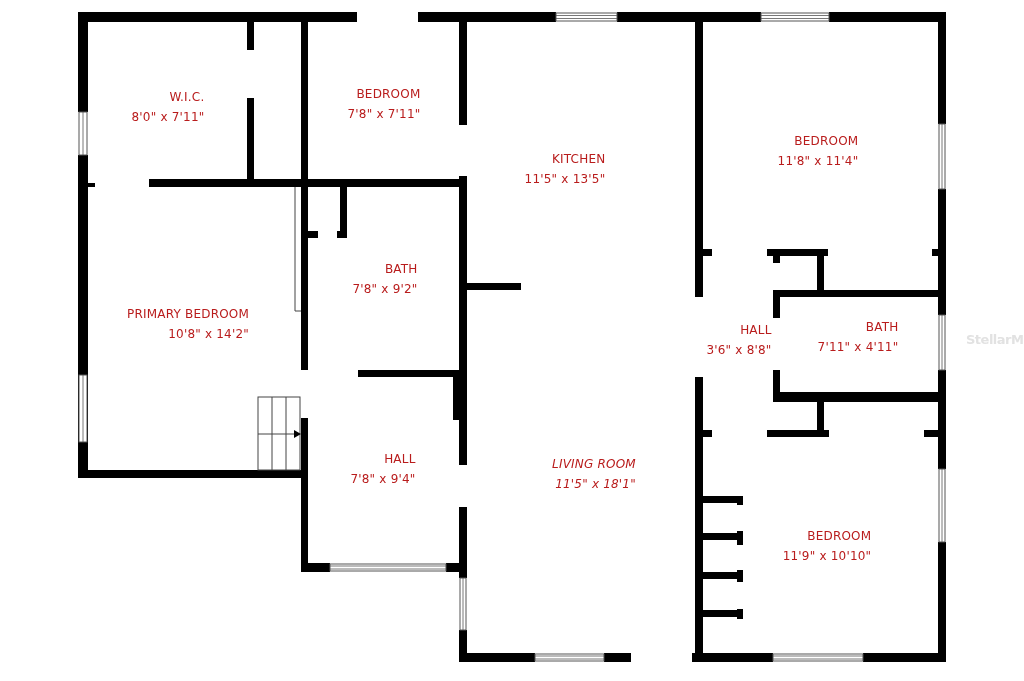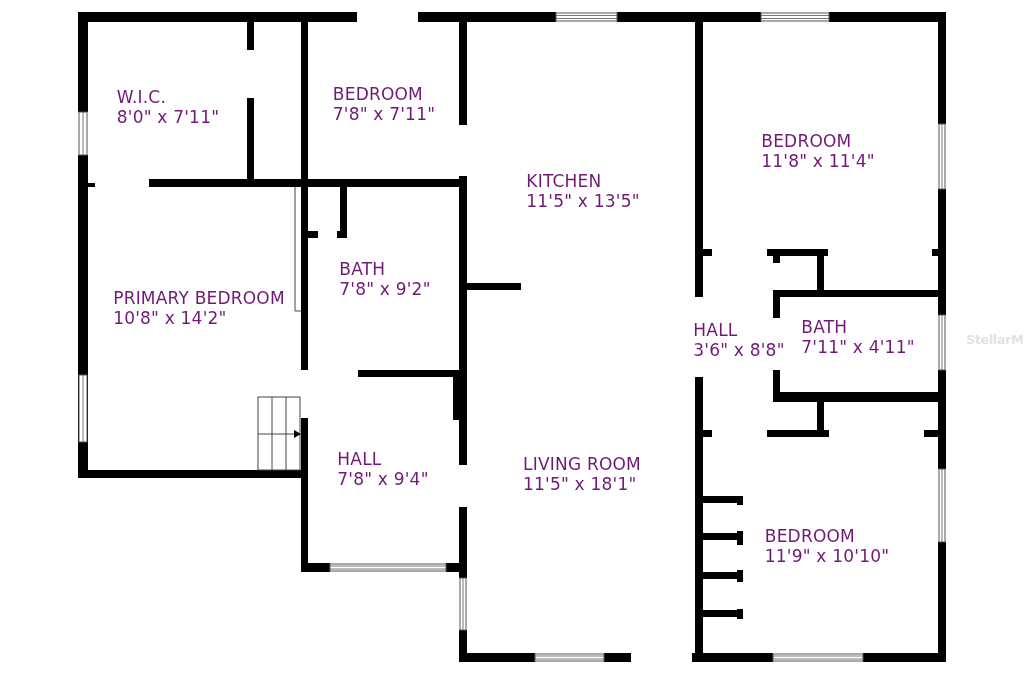--- a/index.html
+++ b/index.html
@@ -1,18 +1,18 @@
 <!DOCTYPE html>
 <html><head>
   <meta charset="utf-8">
   <style>
     html, body { margin: 0; padding: 0; background: #ffffff; }
     body { width: 1024px; height: 681px; overflow: hidden; position: relative; font-family: "DejaVu Sans", sans-serif; }
     #plan { position: absolute; left: 0; top: 0; width: 1024px; height: 681px; }
-    .room-label { position: absolute; transform: translate(-50%, 0); text-align: left; color: #701a75; font-size: 17px; line-height: 20px; white-space: nowrap; letter-spacing: 0.2px; }
+    .room-label { position: absolute; transform: translate(-50%, 0); text-align: right; color: #b91c1c; font-size: 12px; line-height: 20px; white-space: nowrap; letter-spacing: 0.2px; }
     .room-label .name { display: block; }
     .room-label .dim { display: block; }
     .watermark { position: absolute; left: 966px; top: 332px; font-size: 13px; color: #e2e2e2; font-weight: bold; font-family: "DejaVu Sans", sans-serif; letter-spacing: -0.5px; }
   </style>
 </head>
 <body>
 
 <svg id="plan" viewBox="0 0 1024 681" xmlns="http://www.w3.org/2000/svg">
   <g id="walls">
       <rect x="78" y="12" width="279" height="10" fill="#000000"></rect>
@@ -140,49 +140,49 @@
 
 <div id="labels">
     <div class="room-label" style="left: 168px; top: 87px;">
       <span class="name">W.I.C.</span>
       <span class="dim">8'0" x 7'11"</span>
     </div>
     <div class="room-label" style="left: 384px; top: 84px;">
       <span class="name">BEDROOM</span>
       <span class="dim">7'8" x 7'11"</span>
     </div>
-    <div class="room-label" style="left: 583px; top: 149px; margin-top: 22px;">
+    <div class="room-label" style="left: 565px; top: 149px;">
       <span class="name">KITCHEN</span>
       <span class="dim">11'5" x 13'5"</span>
     </div>
     <div class="room-label" style="left: 818px; top: 131px;">
       <span class="name">BEDROOM</span>
       <span class="dim">11'8" x 11'4"</span>
     </div>
-    <div class="room-label" style="left: 188px; top: 288px; margin-left: 11px;">
+    <div class="room-label" style="left: 188px; top: 304px;">
       <span class="name">PRIMARY BEDROOM</span>
       <span class="dim">10'8" x 14'2"</span>
     </div>
     <div class="room-label" style="left: 385px; top: 259px;">
       <span class="name">BATH</span>
       <span class="dim">7'8" x 9'2"</span>
     </div>
     <div class="room-label" style="left: 739px; top: 320px;">
       <span class="name">HALL</span>
       <span class="dim">3'6" x 8'8"</span>
     </div>
     <div class="room-label" style="left: 858px; top: 317px;">
       <span class="name">BATH</span>
       <span class="dim">7'11" x 4'11"</span>
     </div>
     <div class="room-label" style="left: 383px; top: 449px;">
       <span class="name">HALL</span>
       <span class="dim">7'8" x 9'4"</span>
     </div>
-    <div class="room-label" style="left: 582px; top: 454px;">
+    <div class="room-label" style="left: 594px; top: 454px; font-style: italic;">
       <span class="name">LIVING ROOM</span>
       <span class="dim">11'5" x 18'1"</span>
     </div>
     <div class="room-label" style="left: 827px; top: 526px;">
       <span class="name">BEDROOM</span>
       <span class="dim">11'9" x 10'10"</span>
     </div>
   </div>
 
 <div class="watermark">StellarMLS</div>

